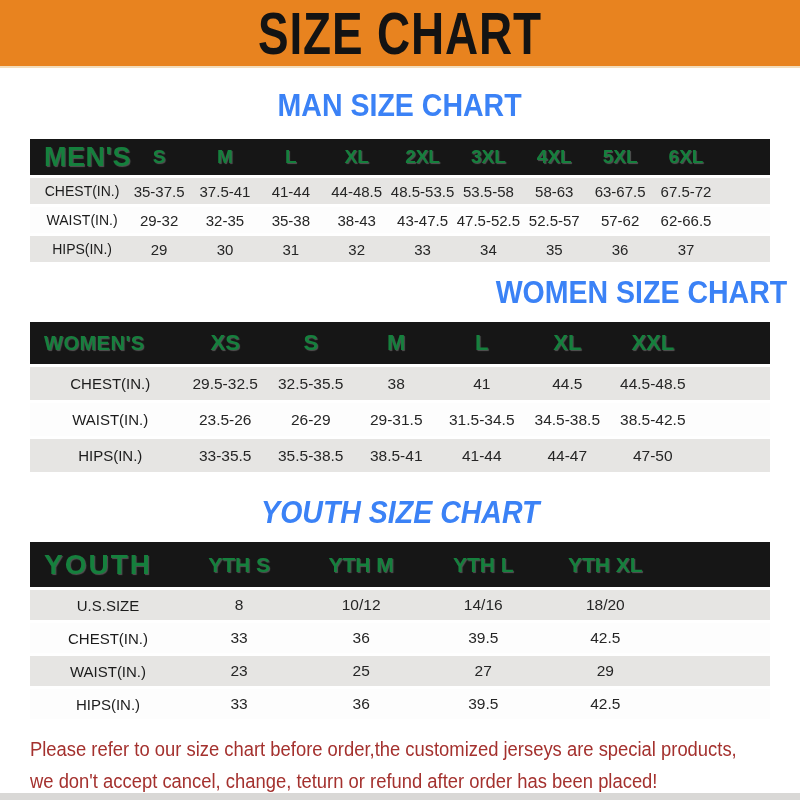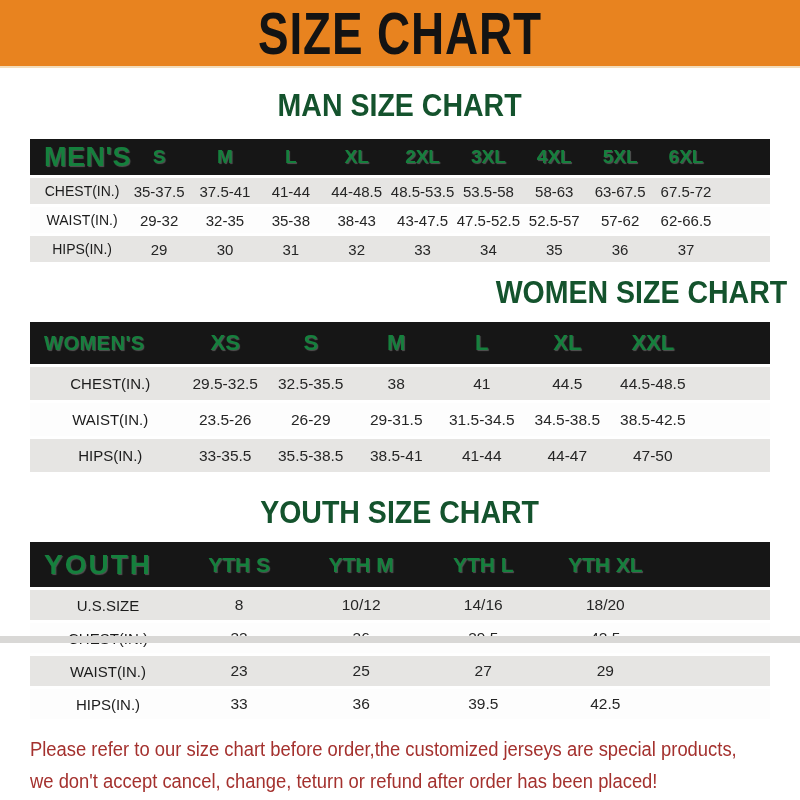--- a/index.html
+++ b/index.html
@@ -2,46 +2,46 @@
 <html style="--accent: #E8831F; --headerbg: #161616; --rowgray: #E6E5E3; --red: #A4312E;"><head>
 <meta charset="utf-8">
 <style>
   html,body{margin:0;padding:0;}
   body{
     width:800px;height:800px;overflow:hidden;position:relative;
     background:#ffffff;
     font-family:"Liberation Sans","DejaVu Sans",sans-serif;
     -webkit-font-smoothing:antialiased;
   }
-  .page{width:800px;height:643px;position:relative;}
+  .page{width:800px;height:800px;position:relative;}
 
   
   .banner{
     height:66px;width:100%;
     background:var(--accent,#E8831F);
     border-bottom:2px solid #f2ddbc;
     display:flex;align-items:center;justify-content:center;
   }
   .banner-text{
     display:inline-block;
     font-size:54px;font-weight:800;color:#131313;
     letter-spacing:1px;line-height:1;
     transform:scaleX(0.85) scaleY(1.08);
   }
 
   
   .section-heading{
     text-align:center;margin:0;
-    font-size:31px;font-weight:800;color:#14532d;
+    font-size:31px;font-weight:800;color:#3b82f6;
     line-height:32px;letter-spacing:0px;
   }
   .section-heading span{display:inline-block;transform:scaleX(0.92);}
   .heading-men{margin:22px 0 14px 0;}
   .heading-women{margin:12px 0 10px 0;text-align:right;}
-  .heading-youth{margin:22px 0 10px 0;}
+  .heading-youth{margin:22px 0 10px 0;font-style:italic;}
 
   
   .size-table{
     width:740px;margin:0 auto;
     border-collapse:separate;border-spacing:0 3px;
     table-layout:fixed;
   }
   .size-table thead th{
     background:var(--headerbg,#161616);
     color:#15803d;font-weight:bold;

